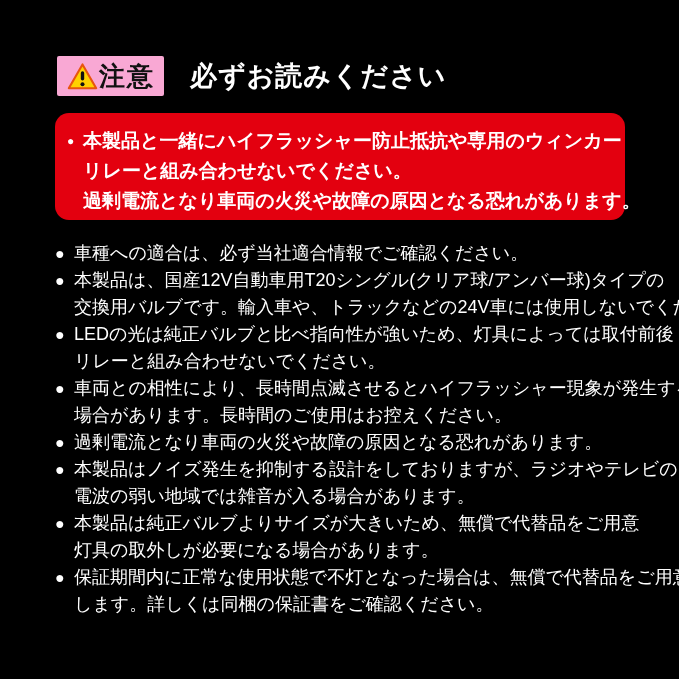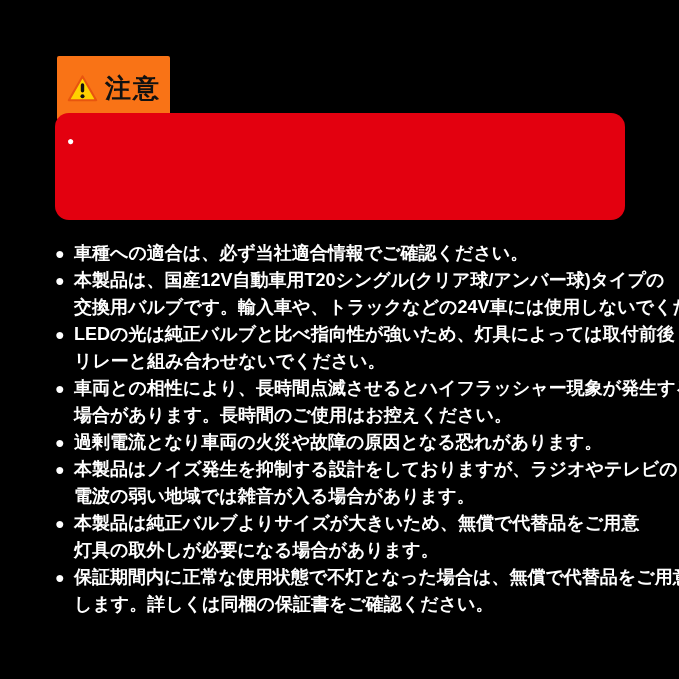--- a/index.html
+++ b/index.html
@@ -17,26 +17,25 @@
 
   
   .header {
     position: absolute;
     top: 56px; left: 57px; right: 30px;
     display: flex;
     align-items: center;
     gap: 26px;
   }
   .badge {
-    background: #f97316;
+    background: #f9a8d4;
     height: 40px;
     display: flex;
     align-items: center;
-    gap: 6px;
-    padding: 12px 9px;
+    padding: 0 9px;
     border-radius: 2px;
   }
   .badge-label {
     color: #111;
     font-size: 26px;
     font-weight: bold;
     letter-spacing: 2px;
     line-height: 1;
     white-space: pre;
   }
@@ -92,44 +91,48 @@
   .note-bullet {
     flex: 0 0 19px;
     color: #ffffff;
     font-size: 16px;
     line-height: 27px;
     font-weight: bold;
   }
   .note-text {
     color: #ffffff;
     font-size: 18px;
-    font-weight: bold;
+    font-weight: normal;
     line-height: 27px;
     white-space: pre;
     letter-spacing: 0;
   }
 </style>
 </head>
 <body>
 
 <div class="sheet">
 
   <div class="header">
     <div class="badge">
       <svg width="33" height="29" viewBox="0 0 40 36">
         <path d="M20 3 L37 32.5 L3 32.5 Z" fill="#ffd100" stroke="#e8550f" stroke-width="2.6" stroke-linejoin="round"></path>
         <rect x="17.9" y="11.5" width="4.2" height="11.5" rx="2.1" fill="#111"></rect>
         <circle cx="20" cy="27.6" r="2.5" fill="#111"></circle>
       </svg>
       <span class="badge-label">注意</span>
     </div>
+    <div class="page-title">必ずお読みください</div>
   </div>
 
   <div class="alert">
     <span class="alert-bullet">●</span>
+    <div class="alert-text">本製品と一緒にハイフラッシャー防止抵抗や専用のウィンカー
+リレーと組み合わせないでください。
+過剰電流となり車両の火災や故障の原因となる恐れがあります。</div>
   </div>
 
   <ul class="notes">
     <li class="note-item">
       <span class="note-bullet">●</span>
       <div class="note-text">車種への適合は、必ず当社適合情報でご確認ください。</div>
     </li>
     <li class="note-item">
       <span class="note-bullet">●</span>
       <div class="note-text">本製品は、国産12V自動車用T20シングル(クリア球/アンバー球)タイプの

